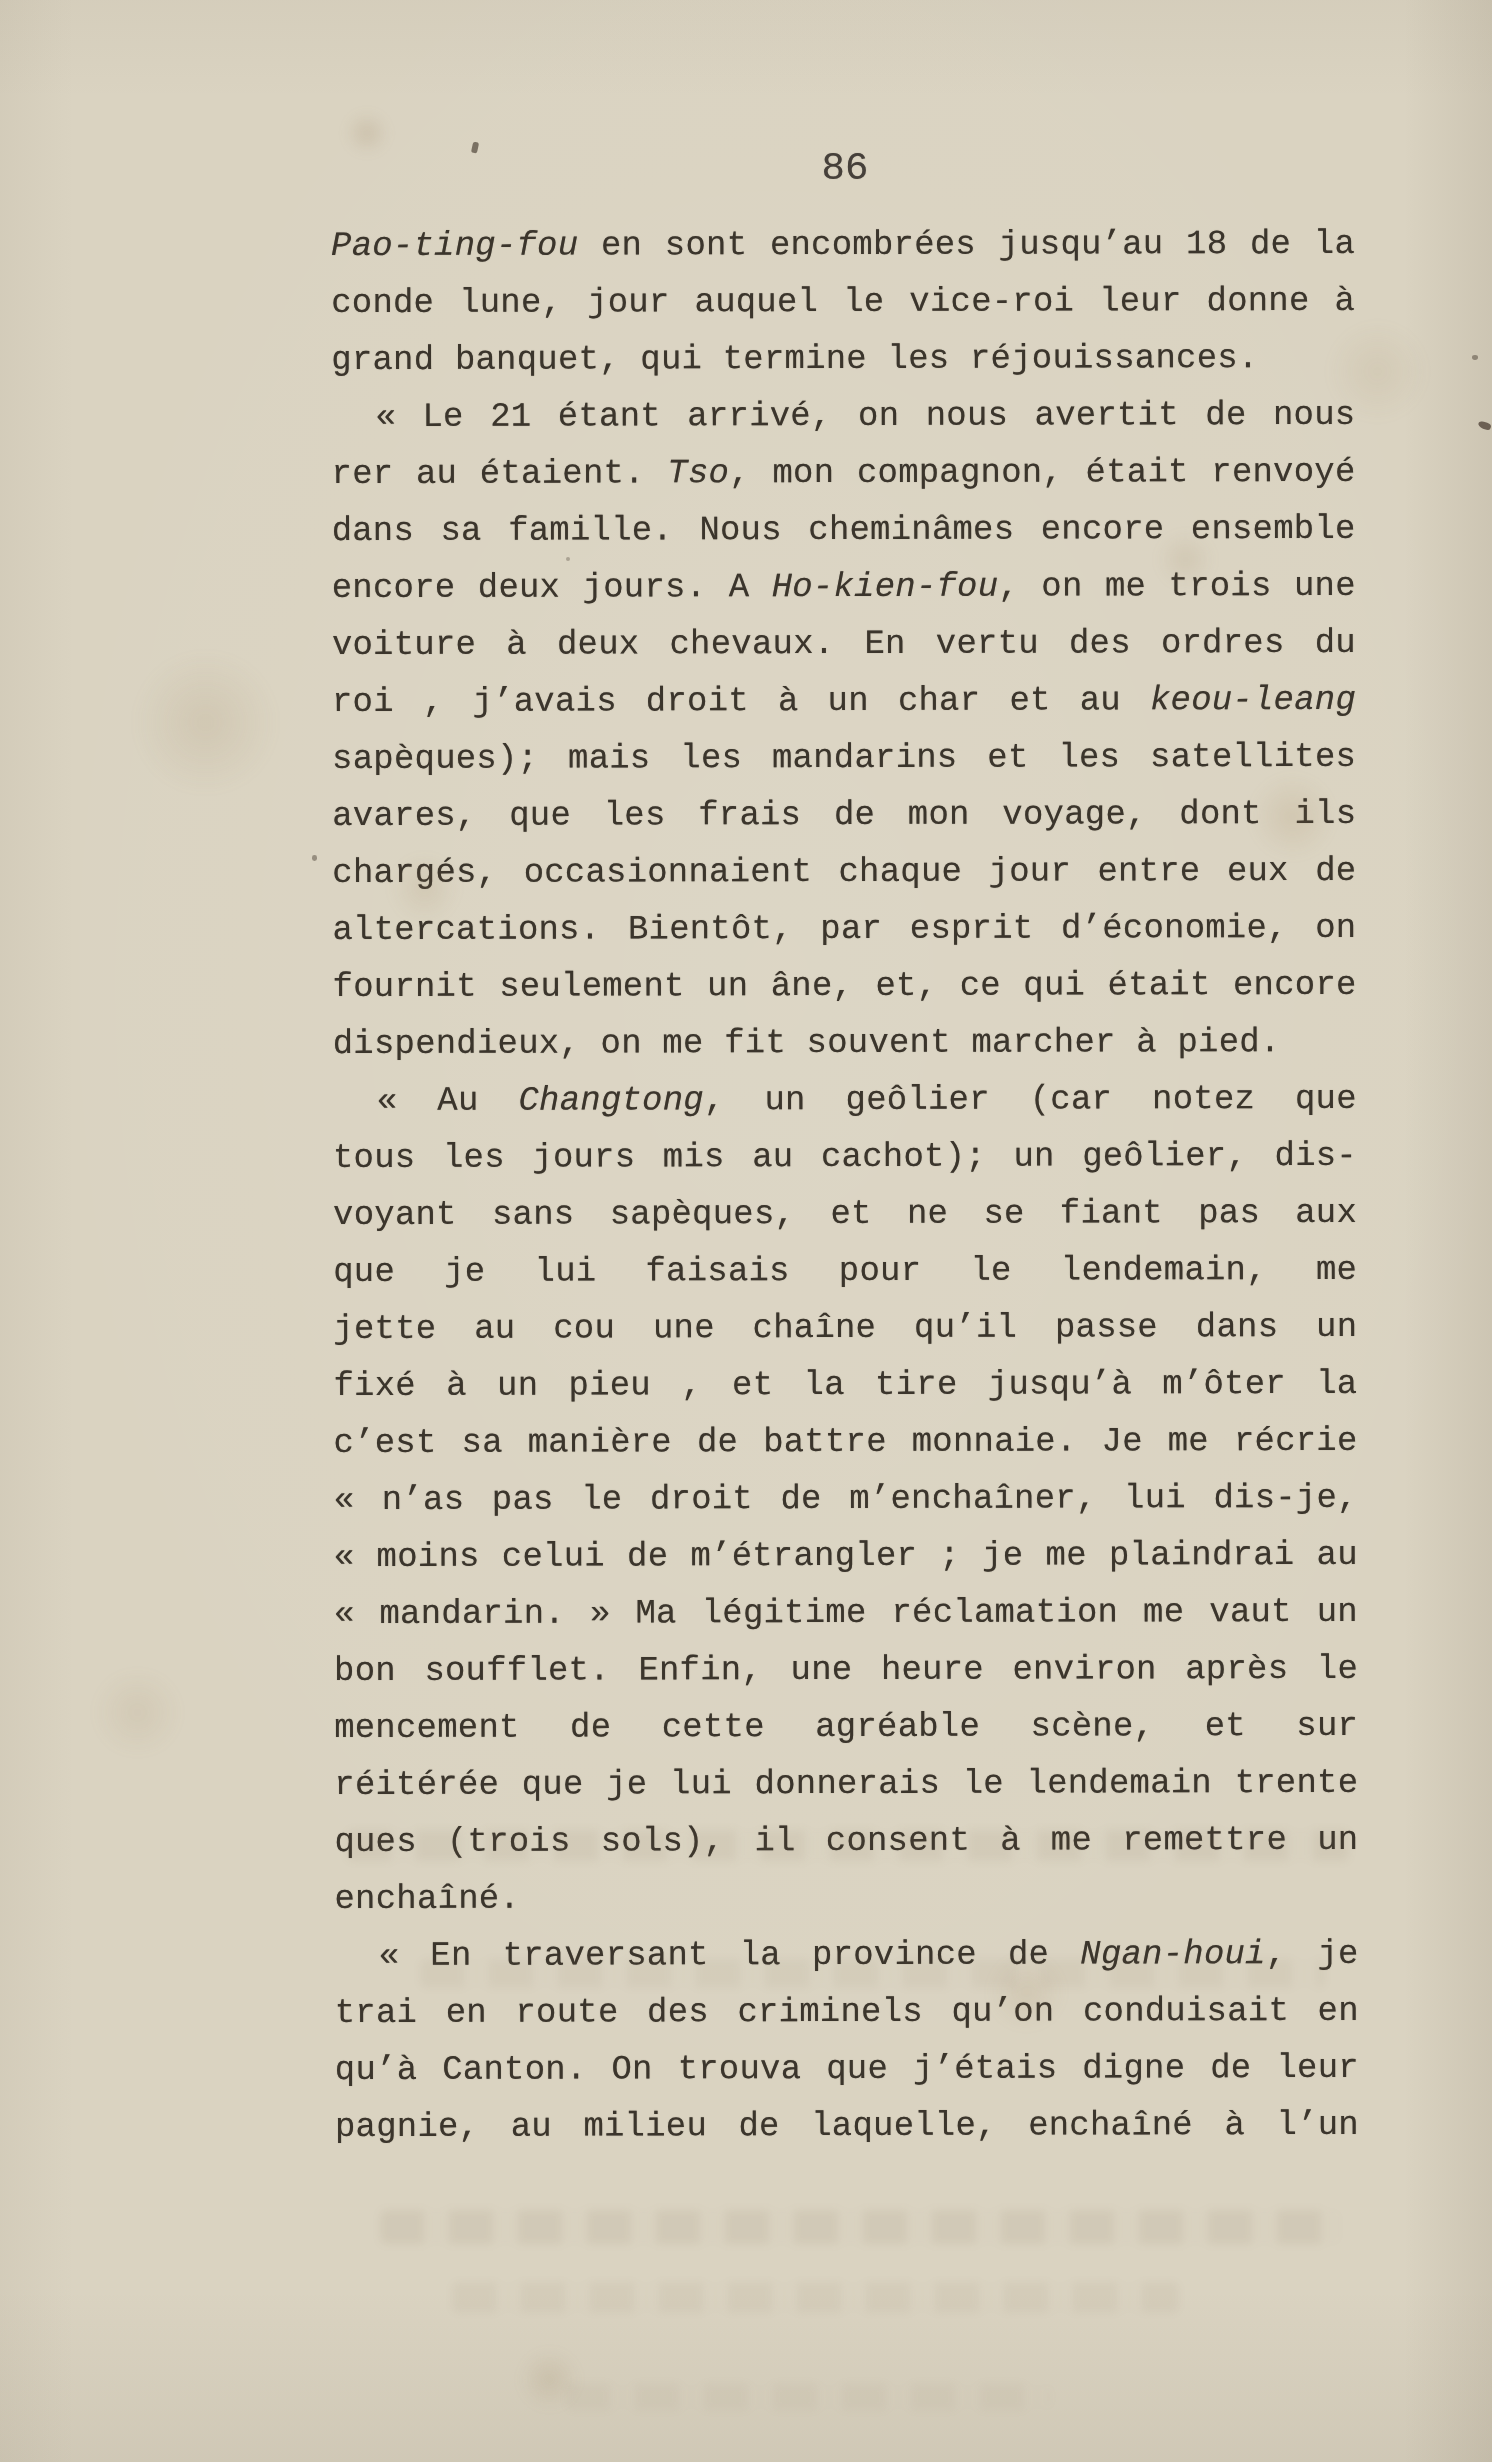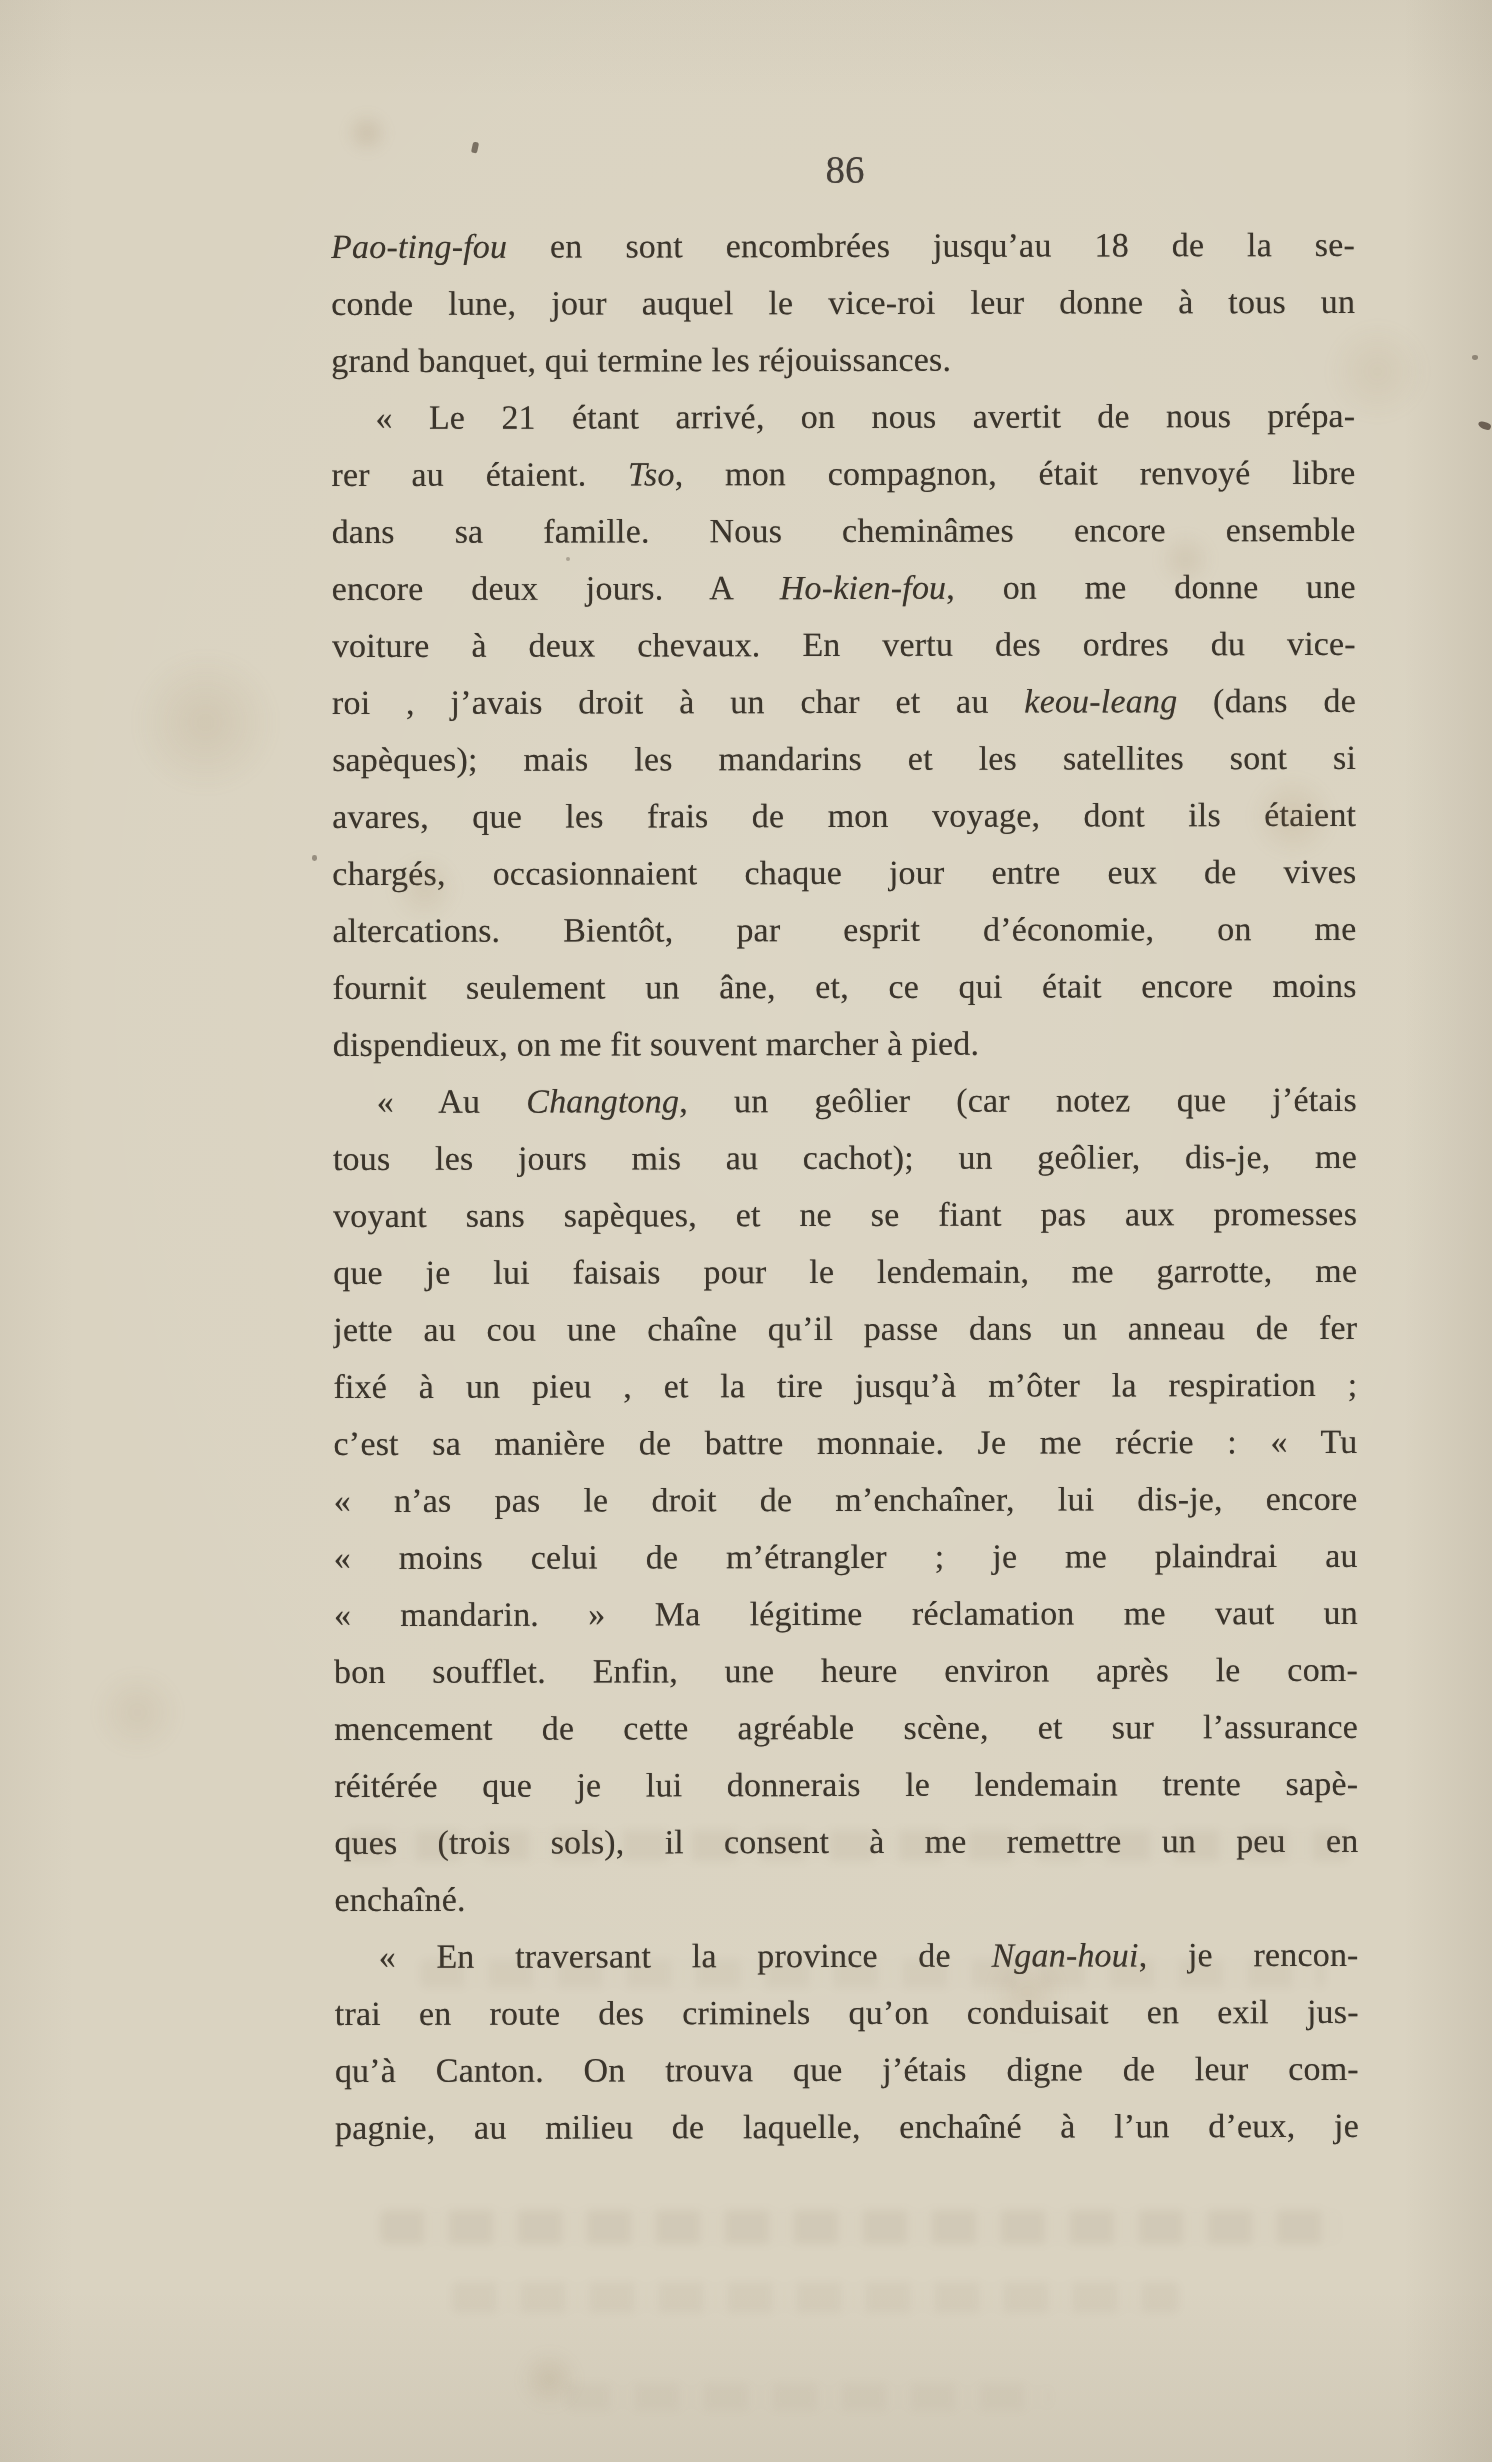--- a/index.html
+++ b/index.html
@@ -6,21 +6,21 @@
   .scan {
     position:relative;
     width:1493px; height:2462px;
     margin:0;
     overflow:hidden;
     background:
       radial-gradient(ellipse 1212px 1858px at 52% 40%, rgba(255,255,255,0.07), rgba(0,0,0,0) 65%),
       linear-gradient(to right, rgba(86,72,52,0.05) 0%, rgba(0,0,0,0) 5%, rgba(0,0,0,0) 94%, rgba(86,72,52,0.10) 100%),
       linear-gradient(to bottom, rgba(86,72,52,0.04) 0%, rgba(0,0,0,0) 4%, rgba(0,0,0,0) 93%, rgba(86,72,52,0.08) 100%),
       #dad3c1;
-    font-family:Liberation Serif, serif;
+    font-family:Liberation Mono, monospace;
   }
   .pagenum {
     position:absolute; left:333px; top:147px; width:1024px;
     text-align:center;
     font-size:39px; color:#46403a;
     text-shadow:0 0 0.8px rgba(70,64,58,0.55);
   }
   .text-block {
     position:absolute; left:333px; top:217px; width:1024px;
     font-size:34px; line-height:57px; letter-spacing:0.2px;
@@ -68,21 +68,21 @@
 <div class="scan">
   <div class="pagenum">86</div>
 
   <div class="text-block">
       <div class="line just"><span class="it">Pao-ting-fou</span><span> en sont encombrées jusqu’au 18 de la se-</span></div>
       <div class="line just"><span>conde lune, jour auquel le vice-roi leur donne à tous un</span></div>
       <div class="line"><span>grand banquet, qui termine les réjouissances.</span></div>
       <div class="line just indent"><span>« Le 21 étant arrivé, on nous avertit de nous prépa-</span></div>
       <div class="line just"><span>rer au étaient. </span><span class="it">Tso</span><span>, mon compagnon, était renvoyé libre</span></div>
       <div class="line just"><span>dans sa famille. Nous cheminâmes encore ensemble</span></div>
-      <div class="line just"><span>encore deux jours. A </span><span class="it">Ho-kien-fou</span><span>, on me donne une</span></div>
+      <div class="line just"><span>encore deux jours. A </span><span class="it">Ho-kien-fou</span><span>, on me trois une</span></div>
       <div class="line just"><span>voiture à deux chevaux. En vertu des ordres du vice-</span></div>
       <div class="line just"><span>roi , j’avais droit à un char et au </span><span class="it">keou-leang</span><span> (dans de</span></div>
       <div class="line just"><span>sapèques); mais les mandarins et les satellites sont si</span></div>
       <div class="line just"><span>avares, que les frais de mon voyage, dont ils étaient</span></div>
       <div class="line just"><span>chargés, occasionnaient chaque jour entre eux de vives</span></div>
       <div class="line just"><span>altercations. Bientôt, par esprit d’économie, on me</span></div>
       <div class="line just"><span>fournit seulement un âne, et, ce qui était encore moins</span></div>
       <div class="line"><span>dispendieux, on me fit souvent marcher à pied.</span></div>
       <div class="line just indent"><span>« Au </span><span class="it">Changtong</span><span>, un geôlier (car notez que j’étais</span></div>
       <div class="line just"><span>tous les jours mis au cachot); un geôlier, dis-je, me</span></div>

